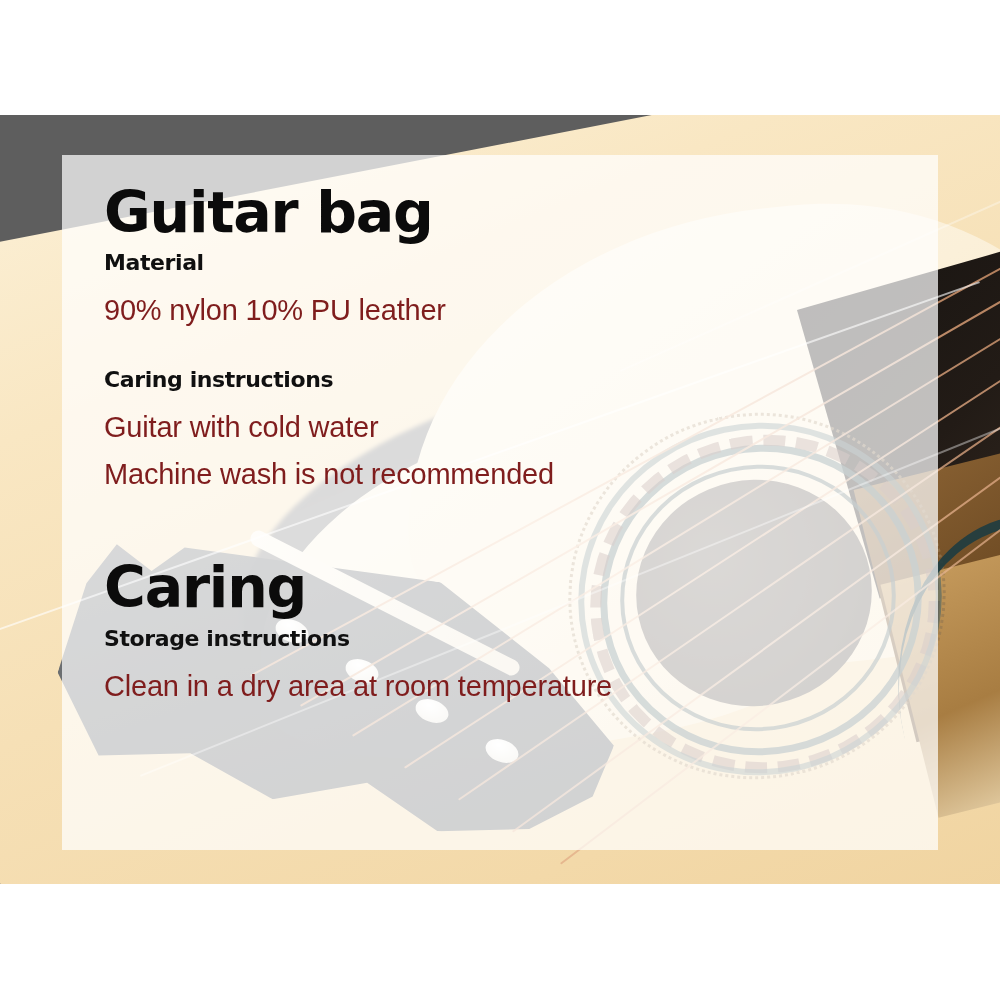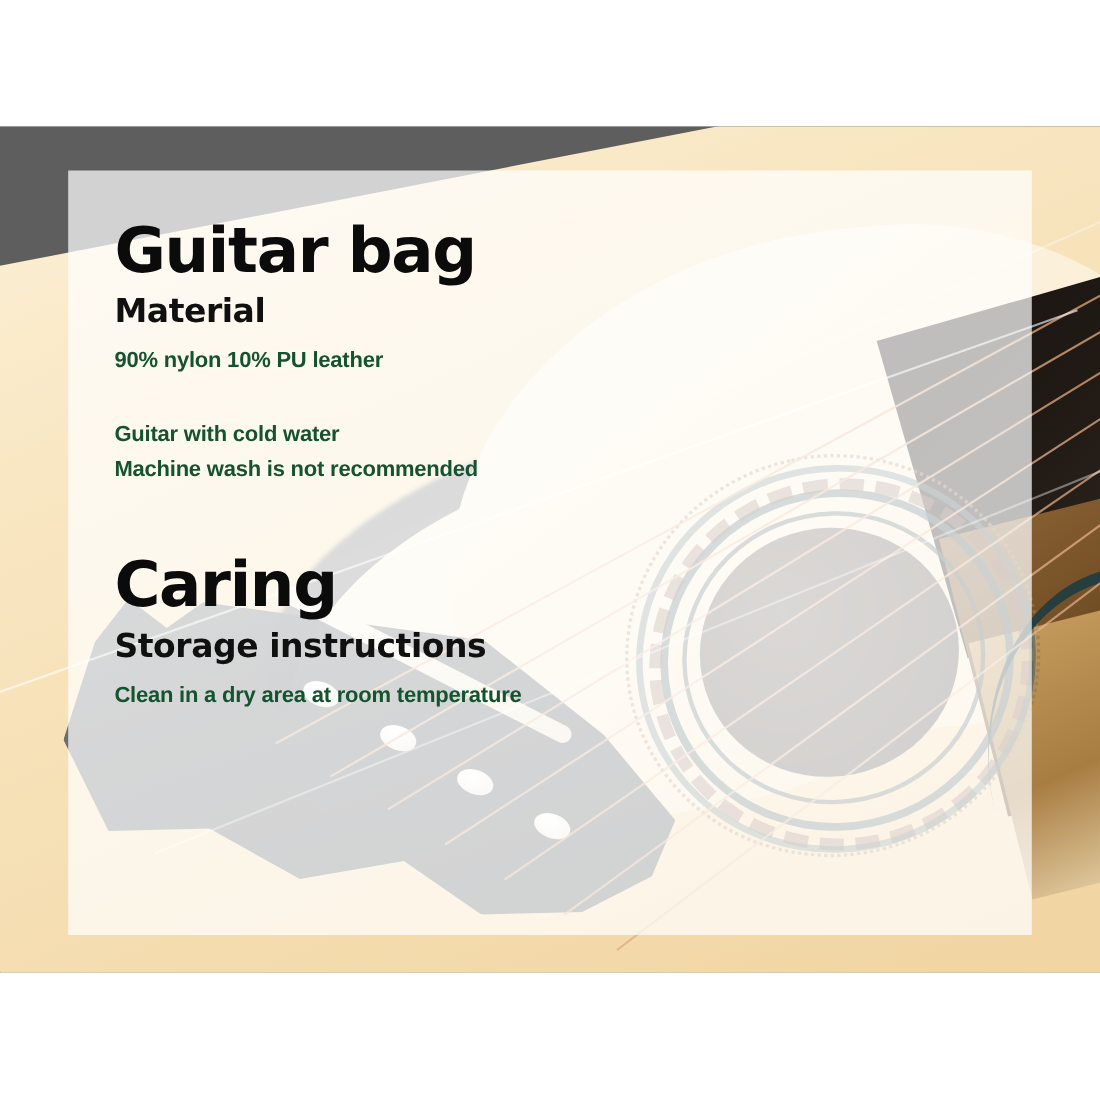--- a/index.html
+++ b/index.html
@@ -102,40 +102,40 @@
   
   .string{position:absolute;height:2px;border-radius:2px;transform-origin:0 0;}
 
   
   .sheen{position:absolute;height:2px;background:rgba(255,255,255,.72);transform-origin:0 0;}
 
   
   #panel{
     position:absolute;left:62px;top:155px;width:876px;height:695px;
     background:rgba(255,255,255,.72);
-    box-sizing:border-box;padding:44px 0 0 42px;
+    box-sizing:border-box;padding:28px 0 0 42px;
   }
   
   #panel::before{content:"";position:absolute;inset:0;pointer-events:none;}
 
   .content{position:relative;z-index:5;}
 
   h1.big{
     font-family:"DejaVu Sans",sans-serif;
     font-weight:bold;font-size:57px;line-height:1.02;color:#0b0b0b;
     margin:0 0 10px 0;letter-spacing:-1.2px;
   }
   h2.sub{
     font-family:"DejaVu Sans",sans-serif;
-    font-weight:bold;font-size:30px;line-height:1.1;color:#101010;
+    font-weight:bold;font-size:22px;line-height:1.1;color:#101010;
     margin:0 0 12px 0;letter-spacing:-.4px;
   }
   p.line{
     font-family:"Liberation Sans",sans-serif;
-    font-weight:bold;font-size:20px;line-height:1.62;color:#14532d;
+    font-weight:normal;font-size:29px;line-height:1.62;color:#7f1d1d;
     margin:0;letter-spacing:-.2px;
   }
   .gap-a{height:34px;}
   .gap-c{height:60px;}
 </style>
 </head>
 <body>
 
 <div id="stage">
 
@@ -185,20 +185,21 @@
   <div id="panel">
     <div class="content">
 
       <h1 class="big">Guitar bag</h1>
 
       <h2 class="sub">Material</h2>
       <p class="line">90% nylon 10% PU leather</p>
 
       <div class="gap-a"></div>
 
+      <h2 class="sub">Caring instructions</h2>
       <p class="line">Guitar with cold water</p>
       <p class="line">Machine wash is not recommended</p>
 
       <div class="gap-c"></div>
 
       <h1 class="big">Caring</h1>
 
       <h2 class="sub">Storage instructions</h2>
       <p class="line">Clean in a dry area at room temperature</p>
 

